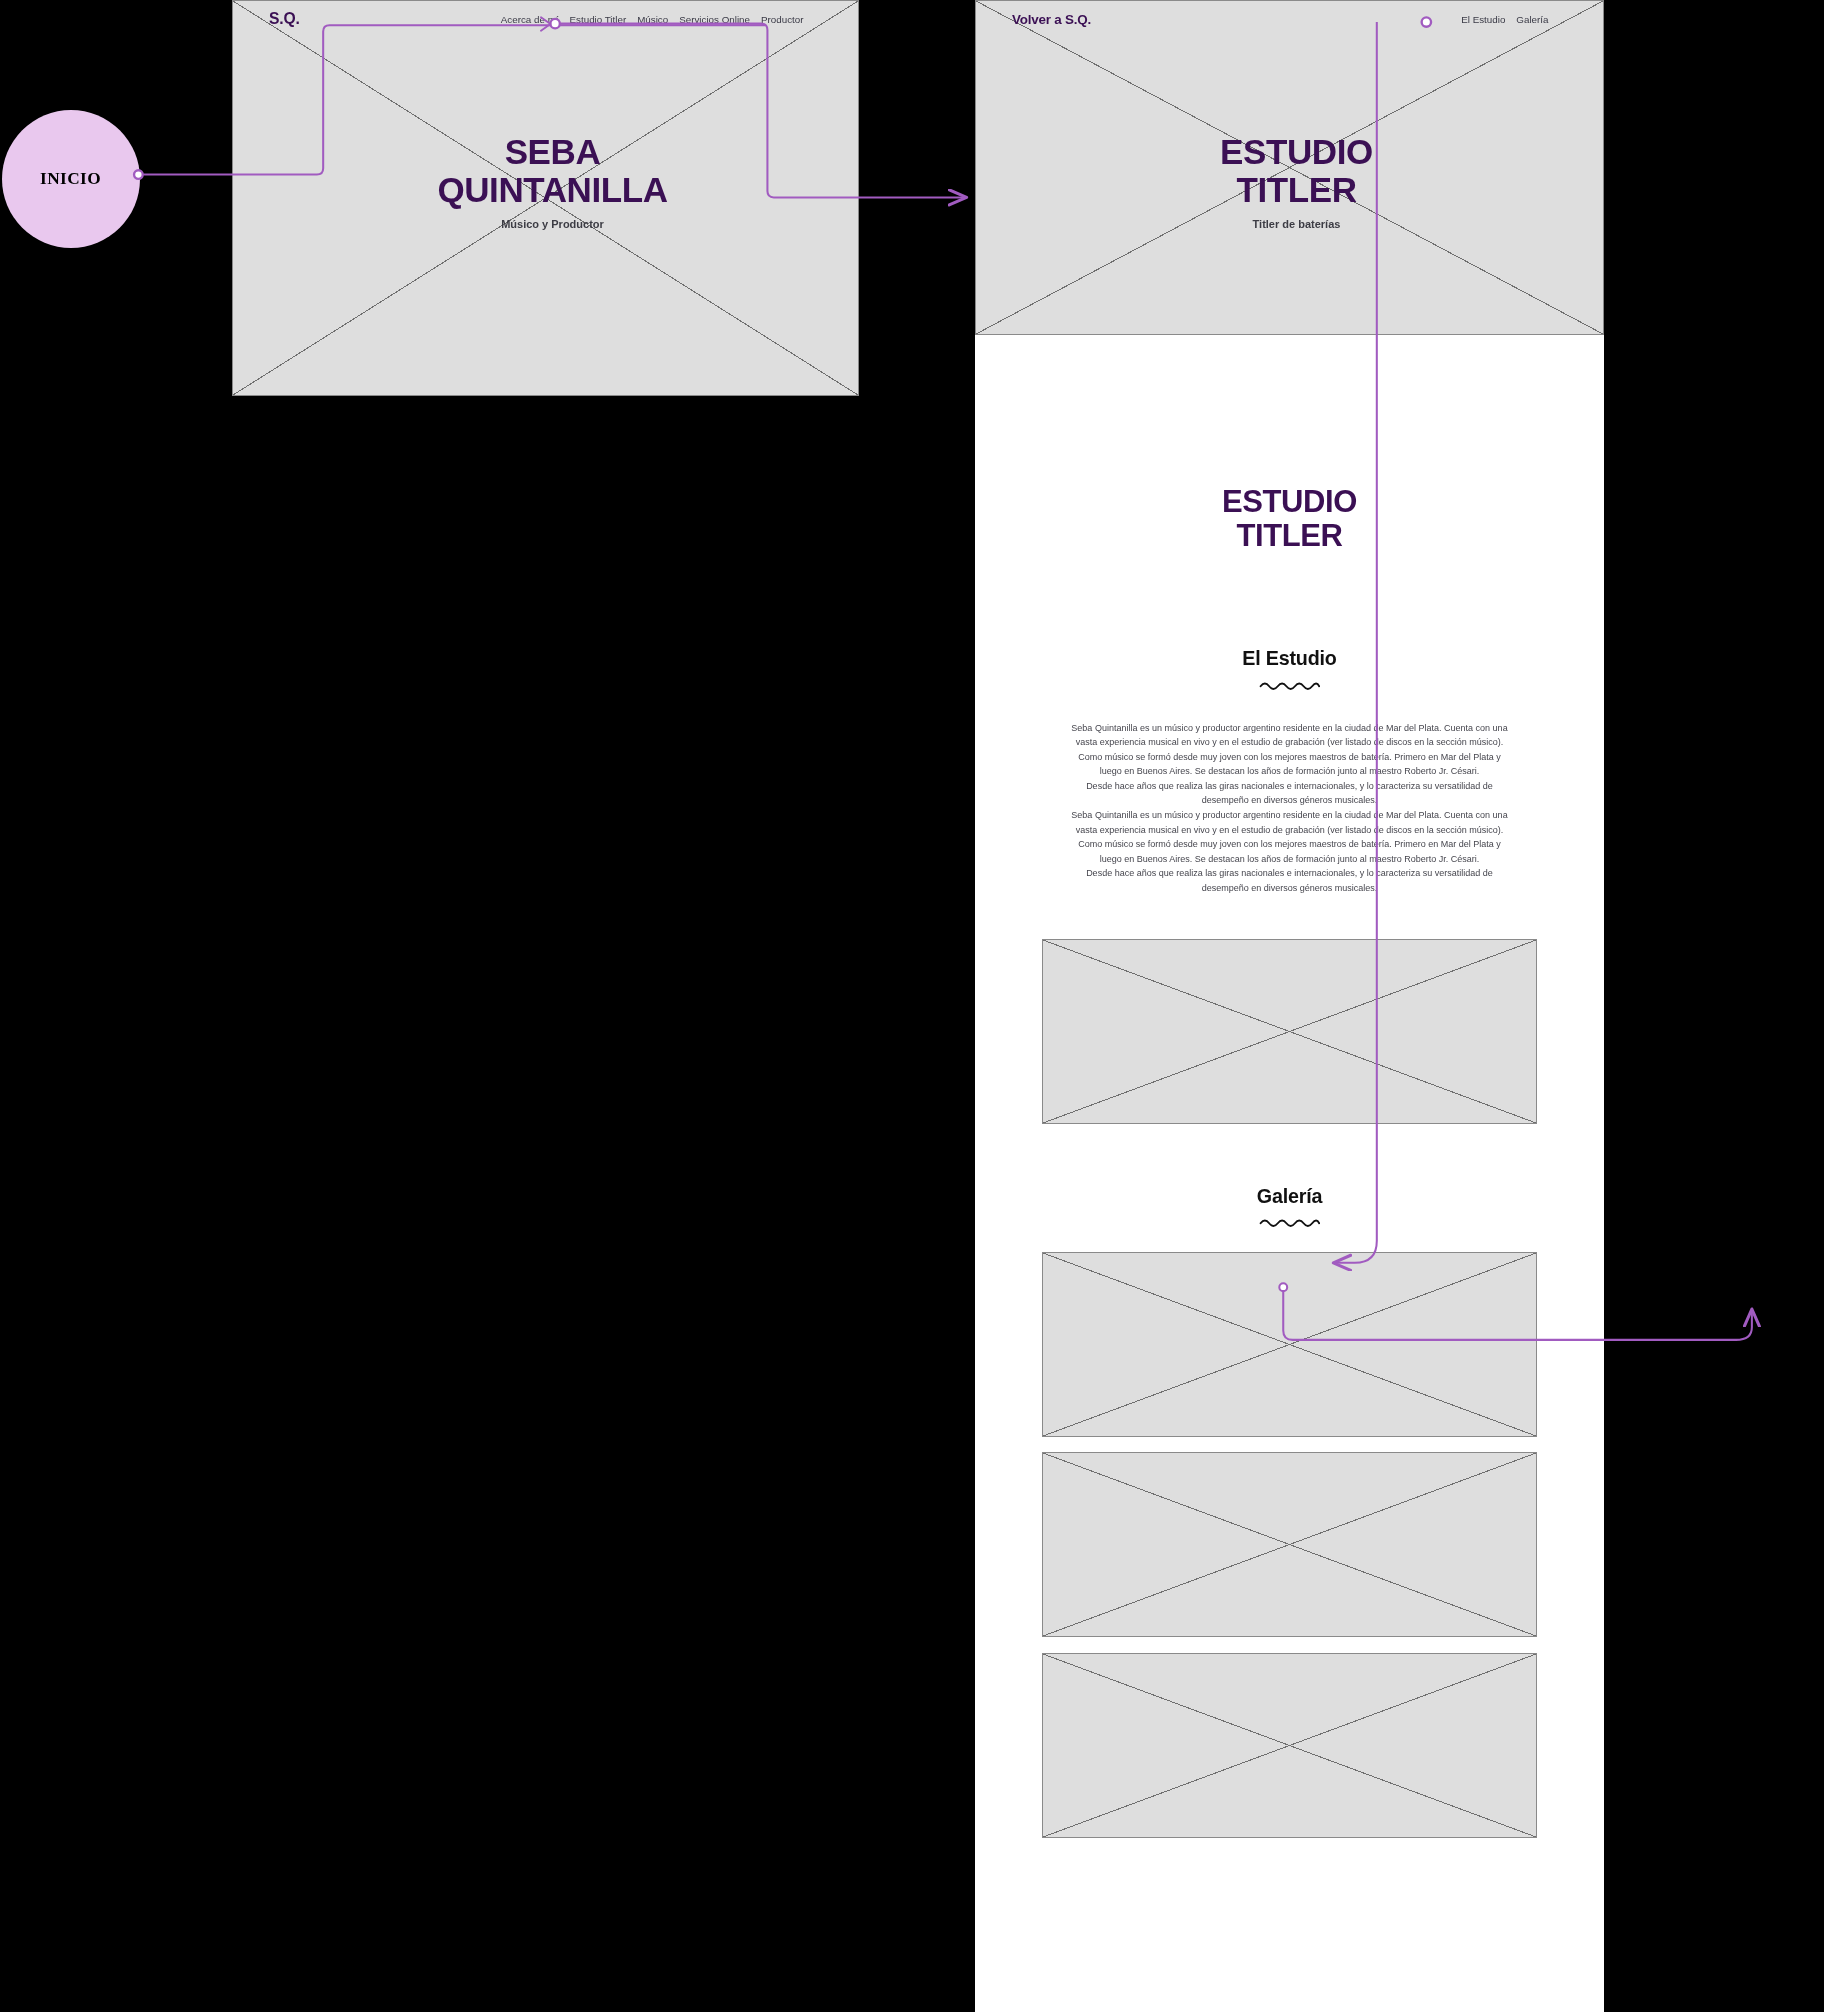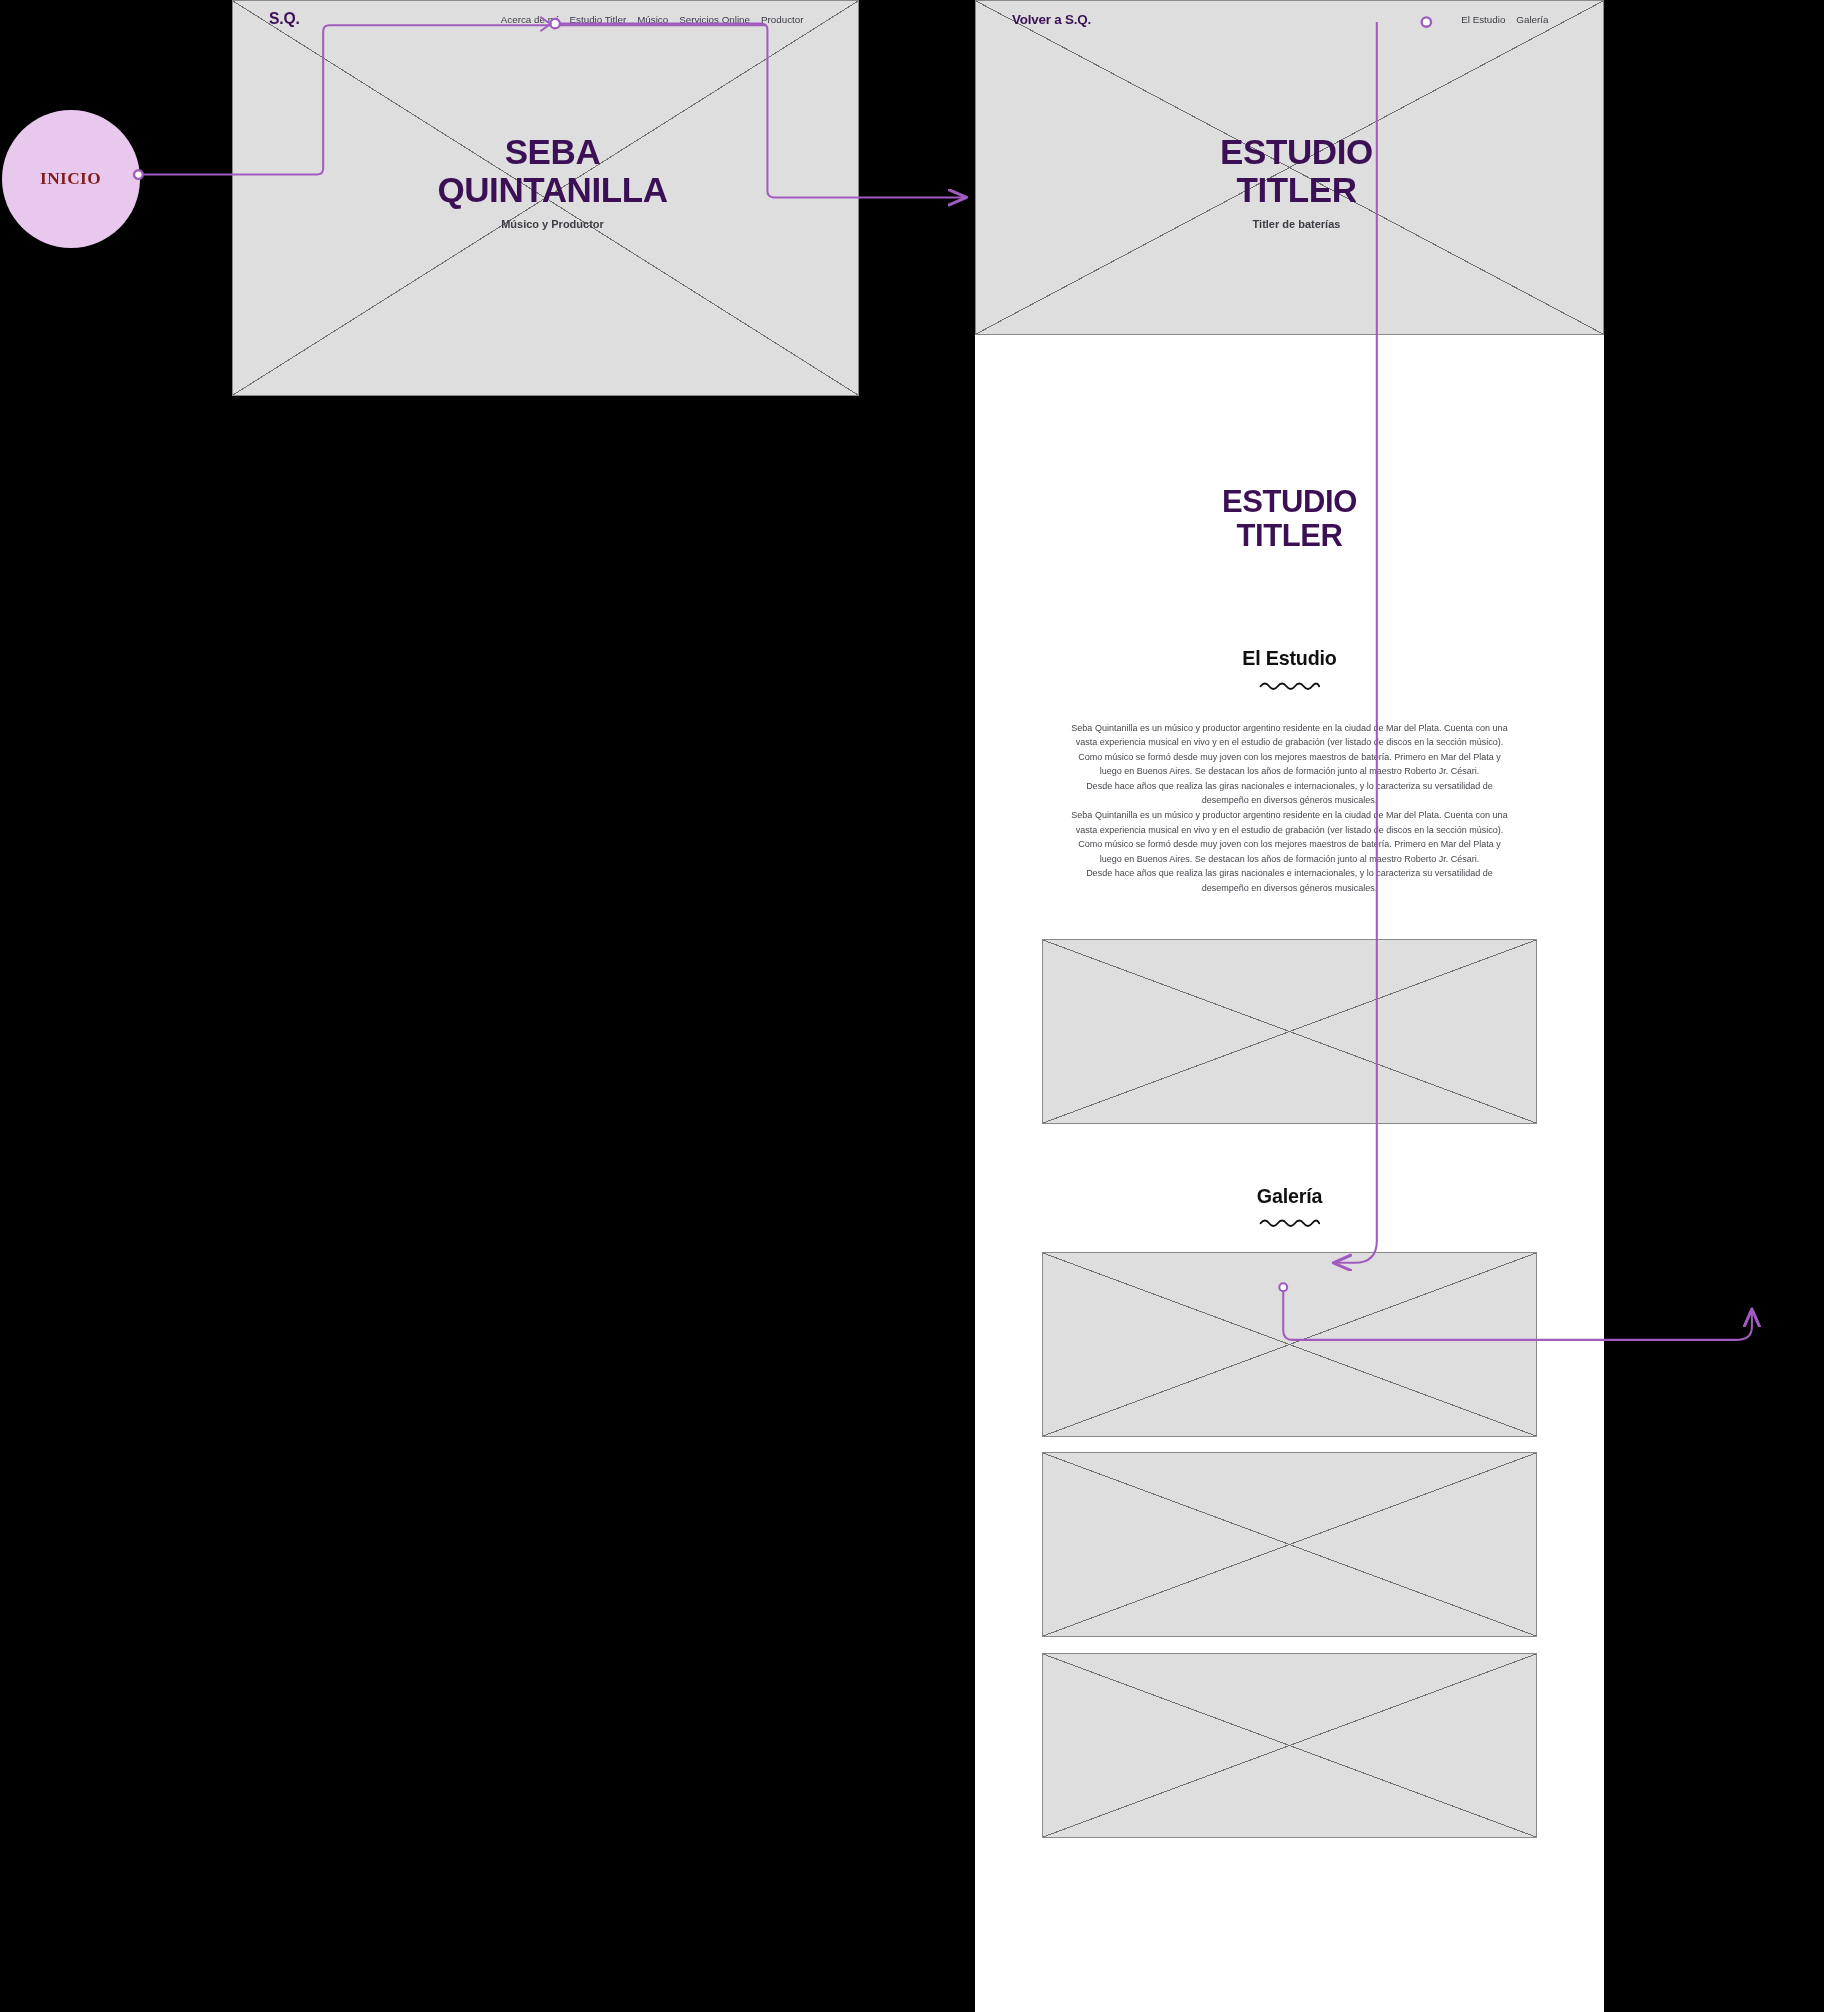--- a/index.html
+++ b/index.html
@@ -25,21 +25,21 @@
     position: absolute;
     border-radius: 50%;
     background: #e9c8ee;
     display: flex;
     align-items: center;
     justify-content: center;
   }
   .flow-node span {
     font-family: "Liberation Serif", serif;
     font-weight: 700;
-    color: #7f1d1d;
+    color: #000000;
     letter-spacing: 0.4px;
   }
 
   #node-inicio { left: 1.6px; top: 110px; width: 138px; height: 138px; }
   #node-inicio span { font-size: 17.3px; }
 
   #node-fin { left: 1696px; top: 1203px; width: 126px; height: 126px; }
   #node-fin span { font-size: 17.3px; }
 
   

